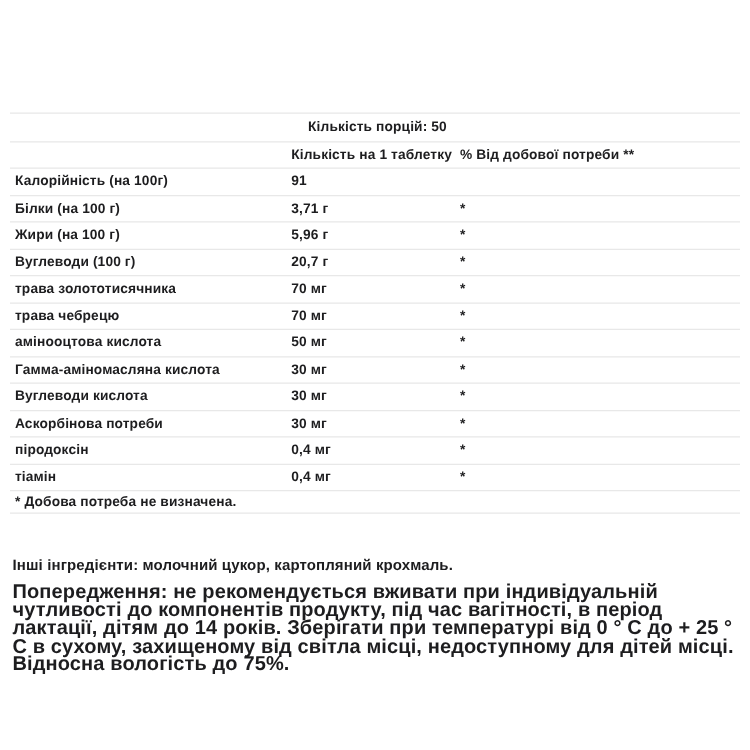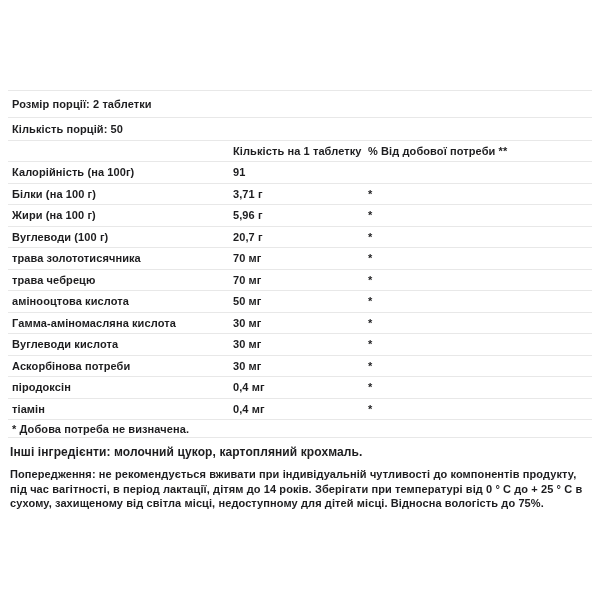--- a/index.html
+++ b/index.html
@@ -25,21 +25,21 @@
     display: flex;
     align-items: center;
     box-sizing: border-box;
     border-top: 1px solid #e8e8e8;
     padding-left: 4px;
     font-size: 11px;
     font-weight: 700;
     letter-spacing: 0.1px;
   }
   .info-row-1 { height: 27px; }
-  .info-row-2 { height: 23px; }
+  .info-row-2 { height: 23px; justify-content: center; }
   .header-row { height: 21px; }
   .data-row { height: 21.5px; }
   .footnote-row {
     height: 19px;
     border-bottom: 1px solid #e8e8e8;
     text-align: right;
   }
   .col-label  { width: 221px; flex-shrink: 0; }
   .col-amount { width: 135px; flex-shrink: 0; }
   .col-daily  { flex: 1; }
@@ -50,34 +50,31 @@
     width: 584px;
     font-size: 12px;
     font-weight: 700;
     letter-spacing: 0.1px;
   }
   .warning {
     position: absolute;
     left: 10px;
     top: 467px;
     width: 586px;
-    font-size: 11px;
+    font-size: 16px;
     font-weight: 700;
     line-height: 14.6px;
     letter-spacing: 0.1px;
   }
 </style>
 </head>
 <body>
 
 <div class="nutrition-table">
 
-  <div class="row info-row-1">
-    <span>Розмір порції: 2 таблетки</span>
-  </div>
 
   <div class="row info-row-2">
     <span>Кількість порцій: 50</span>
   </div>
 
   <div class="row header-row">
     <span class="col-label"></span>
     <span class="col-amount">Кількість на 1 таблетку</span>
     <span class="col-daily">% Від добової потреби **</span>
   </div>

